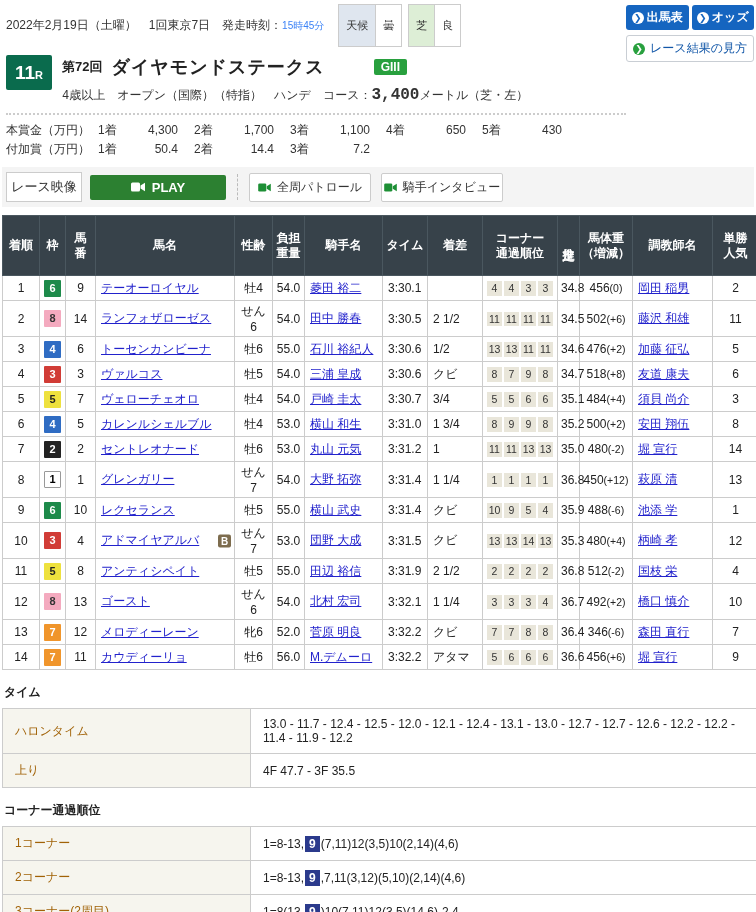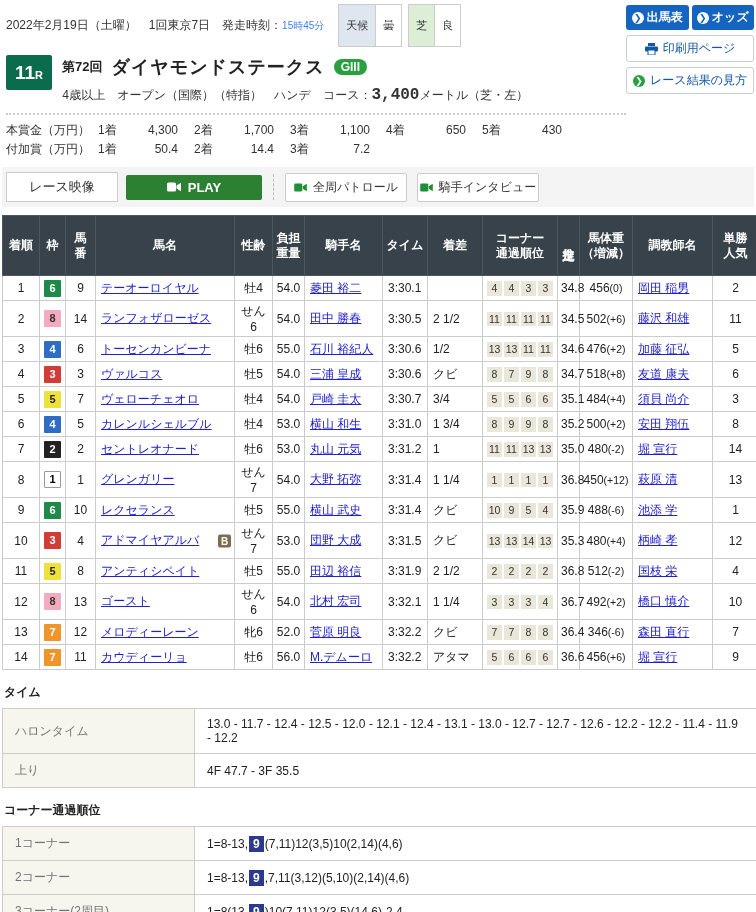--- a/index.html
+++ b/index.html
@@ -27,21 +27,21 @@
   .race-no-box {
     width: 46px; height: 35px; background: #0a6b4d; color: #fff; border-radius: 2px;
     display: flex; align-items: center; justify-content: center;
     font-weight: bold; font-size: 19px; line-height: 1;
   }
   .race-no-box .rsfx { font-size: 11px; margin-top: 6px; }
   .race-title-block { margin-left: 10px; }
   .race-title-line { display: flex; align-items: center; gap: 9px; }
   .race-round { font-size: 13px; font-weight: bold; }
   .race-name { font-size: 18px; font-weight: bold; letter-spacing: 1px; }
-  .grade-badge { background: #28a03e; color: #fff; font-weight: bold; font-size: 12px; padding: 1px 7px; border-radius: 8px; }
+  .grade-badge { background: #28a03e; color: #fff; font-weight: bold; font-size: 12px; padding: 1px 7px; border-radius: 2px; margin-left: 40px; }
   .race-cond { font-size: 12px; color: #333; margin-top: 7px; font-family: Liberation Mono, monospace; }
   .race-dist { font-size: 16px; font-weight: bold; }
 
   .dotted-sep { border-top: 2px dotted #ccc; margin: 9px 0 6px 0; }
 
   .prize-row { display: flex; font-size: 12px; line-height: 1.55; color: #333; }
   .prize-label { width: 92px; }
   .prize-place { width: 30px; }
   .prize-val { width: 50px; text-align: right; margin-right: 16px; }
 
@@ -59,21 +59,21 @@
   .circ-ico.green { background: #28a03e; color: #fff; }
   .btn-white {
     background: #fff; border: 1px solid #c9ced4; border-radius: 3px; color: #1257a8;
     font-size: 12px; padding: 4px 2px; display: flex; align-items: center; justify-content: center; gap: 5px;
     cursor: pointer; white-space: nowrap;
   }
   .printer-ico svg { display: block; }
 
   
   .video-strip { margin-top: 9px; background: #f4f4f4; padding: 5px 4px; display: flex; align-items: center; }
-  .v-label { background: #fff; border: 1px solid #ccc; width: 112px; text-align: center; font-size: 13px; padding: 5px 0; color: #333; }
+  .v-label { background: #fff; border: 1px solid #ccc; width: 76px; text-align: center; font-size: 13px; padding: 5px 0; color: #333; }
   .btn-play {
     margin-left: 8px; background: #2c8031; color: #fff; font-weight: bold; width: 136px;
     padding: 5px 0; border-radius: 2px; font-size: 13px; display: flex; align-items: center; justify-content: center; gap: 7px; cursor: pointer;
   }
   .v-divider { border-left: 1px dashed #bbb; height: 26px; margin: 0 11px; }
   .btn-video {
     background: #fff; border: 1px solid #ccc; border-radius: 2px; width: 122px; font-size: 12px;
     padding: 5px 0; display: flex; align-items: center; justify-content: center; gap: 6px; color: #333; cursor: pointer; margin-right: 10px;
   }
   .cam-ico { color: #1d8f35; display: inline-flex; }
@@ -109,21 +109,21 @@
   }
   .cnr-box {
     display: inline-block; min-width: 15px; padding: 1px 1px; margin: 0 1px;
     background: #e9e6da; color: #333; text-align: center; font-size: 10.5px; line-height: 1.2;
   }
   .sm { font-size: 10.5px; }
 
   
   .section-h { font-size: 12px; font-weight: bold; color: #222; margin: 14px 0 7px 2px; }
   table.kv { border-collapse: collapse; width: 756px; font-size: 12px; }
-  .kv th { width: 192px; background: #f6f5ee; border: 1px solid #ccc; font-weight: normal; text-align: left; padding: 8px 12px; color: #737373; }
+  .kv th { width: 248px; background: #f6f5ee; border: 1px solid #ccc; font-weight: normal; text-align: left; padding: 8px 12px; color: #a16207; }
   .kv td { border: 1px solid #ccc; background: #fff; padding: 8px 12px; color: #222; }
   .hl9 { background: #2b3a8c; color: #fff; font-weight: bold; padding: 1px 4px; margin: 0 1px; }
 </style>
 </head>
 <body>
 
 <div class="page">
 
   <div class="top-section">
     <div class="left-col">
@@ -191,30 +191,20 @@
       <div class="blue-btn-row">
         <span class="btn-blue">
             <span class="circ-ico">❯</span>
             <span>出馬表</span>
           </span>
         <span class="btn-blue">
             <span class="circ-ico">❯</span>
             <span>オッズ</span>
           </span>
       </div>
-      <span class="btn-white">
-        <span class="printer-ico">
-            <svg width="13" height="12" viewBox="0 0 13 12">
-              <rect x="3" y="0" width="7" height="3" fill="#1257a8"></rect>
-              <rect x="0" y="3.5" width="13" height="5" rx="1" fill="#1257a8"></rect>
-              <rect x="3" y="7" width="7" height="5" fill="#fff" stroke="#1257a8"></rect>
-            </svg>
-          </span>
-        <span>印刷用ページ</span>
-      </span>
       <span class="btn-white">
         <span class="circ-ico green">❯</span>
         <span>レース結果の見方</span>
       </span>
     </div>
   </div>
 
   <div class="video-strip">
     <span class="v-label">レース映像</span>
     <span class="btn-play">

